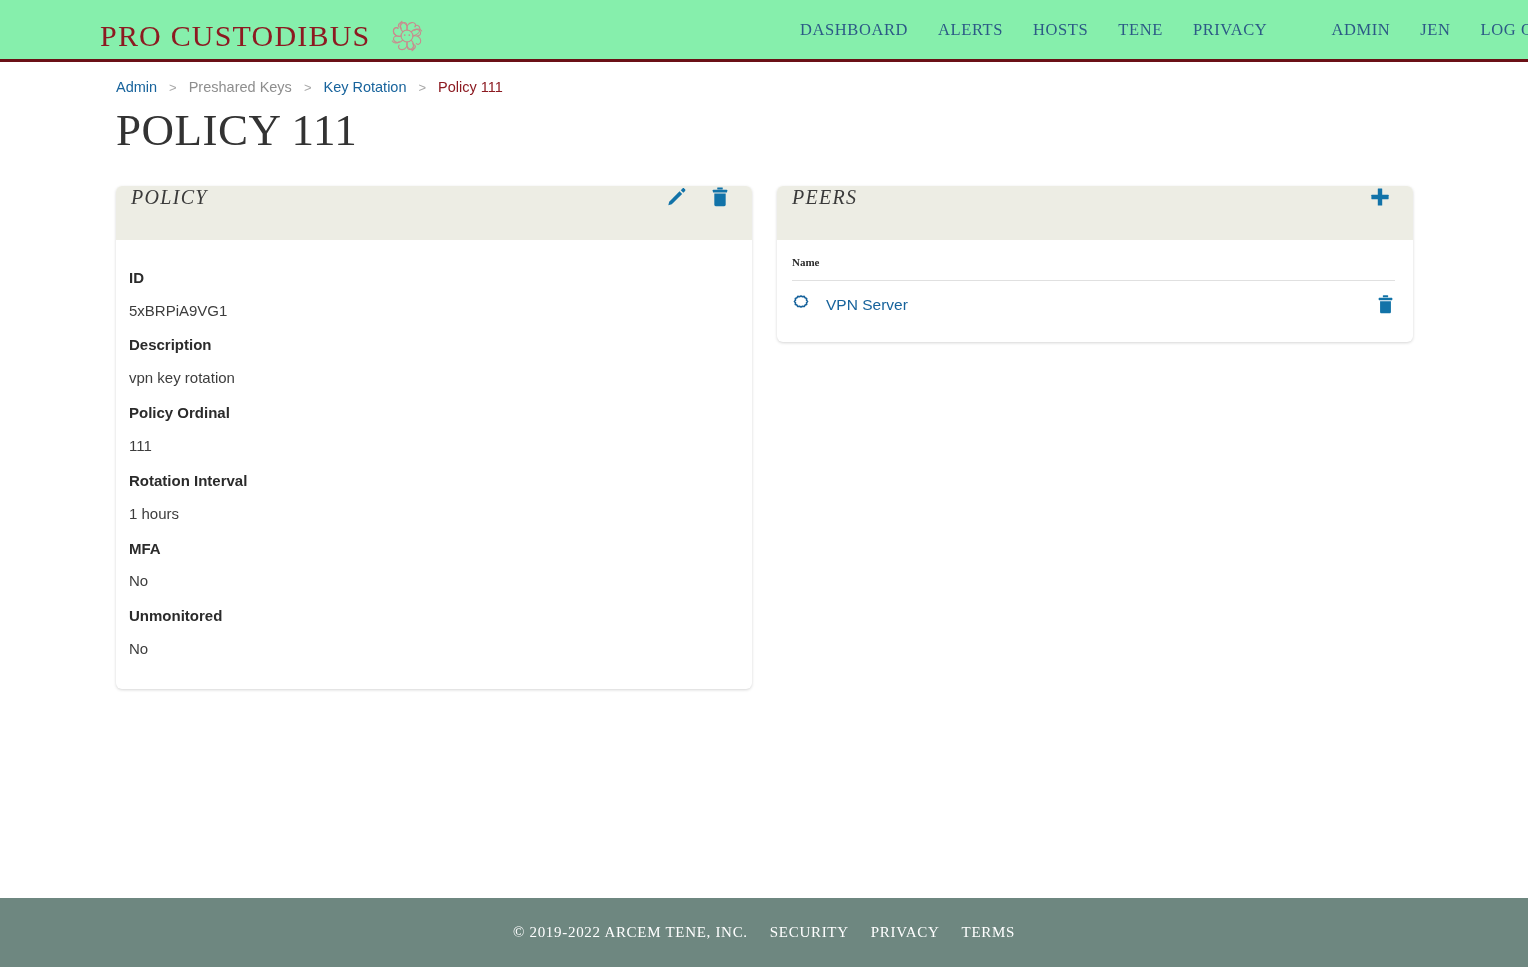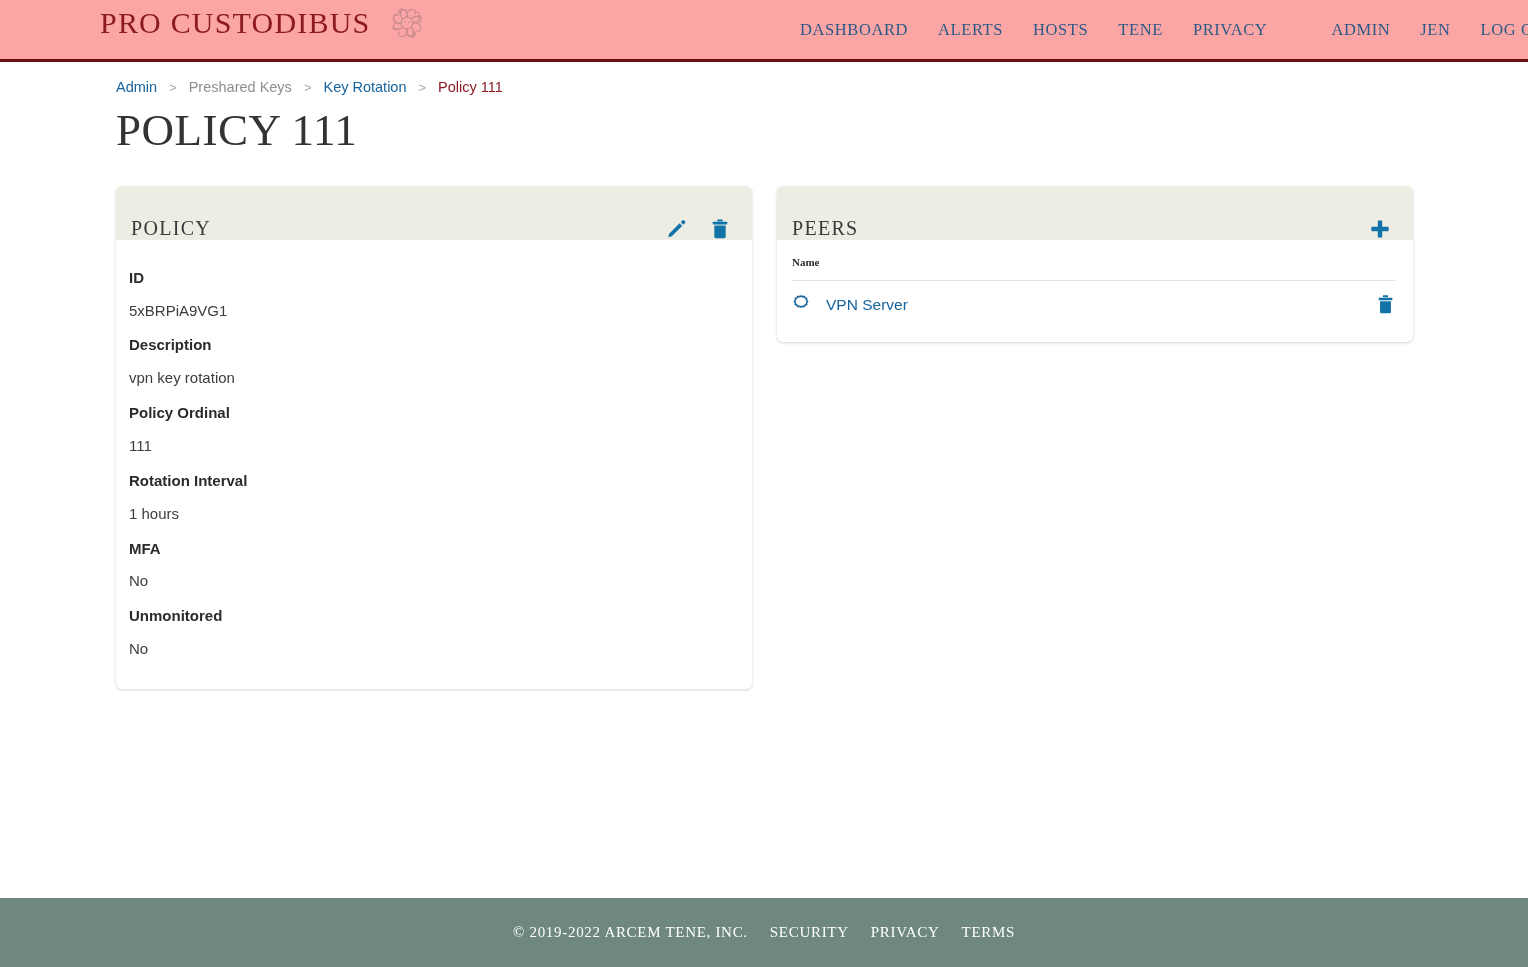--- a/index.html
+++ b/index.html
@@ -9,24 +9,24 @@
     height: 967px;
     background: #ffffff;
     font-family: "Liberation Sans", sans-serif;
     overflow: hidden;
   }
 
   
   .site-header {
     position: relative;
     height: 62px;
-    background: #fca5a5;
+    background: #86efac;
     border-bottom: 3px solid #6B1016;
     display: flex;
-    align-items: flex-start;
+    align-items: flex-end;
   }
 
   .brand {
     display: flex;
     align-items: center;
     margin-left: 100px;
     gap: 14px;
     text-decoration: none;
   }
   .brand-name {
@@ -96,23 +96,24 @@
     box-shadow: 0 1px 3px rgba(0,0,0,0.17);
     overflow: hidden;
   }
   .card.policy-card { width: 636px; }
   .card.peers-card  { width: 636px; }
 
   .card-header {
     background: #EDEDE4;
     height: 54px;
     display: flex;
-    align-items: flex-end;
+    align-items: flex-start;
     justify-content: space-between;
     padding: 0 22px 0 15px;
+    font-style: italic;
   }
   .card-title {
     font-family: "Liberation Serif", serif;
     font-size: 20px;
     letter-spacing: 1.3px;
     color: #3A3A3A;
     text-transform: uppercase;
   }
   .card-actions { display: flex; align-items: center; gap: 22px; }
   .icon-btn {

